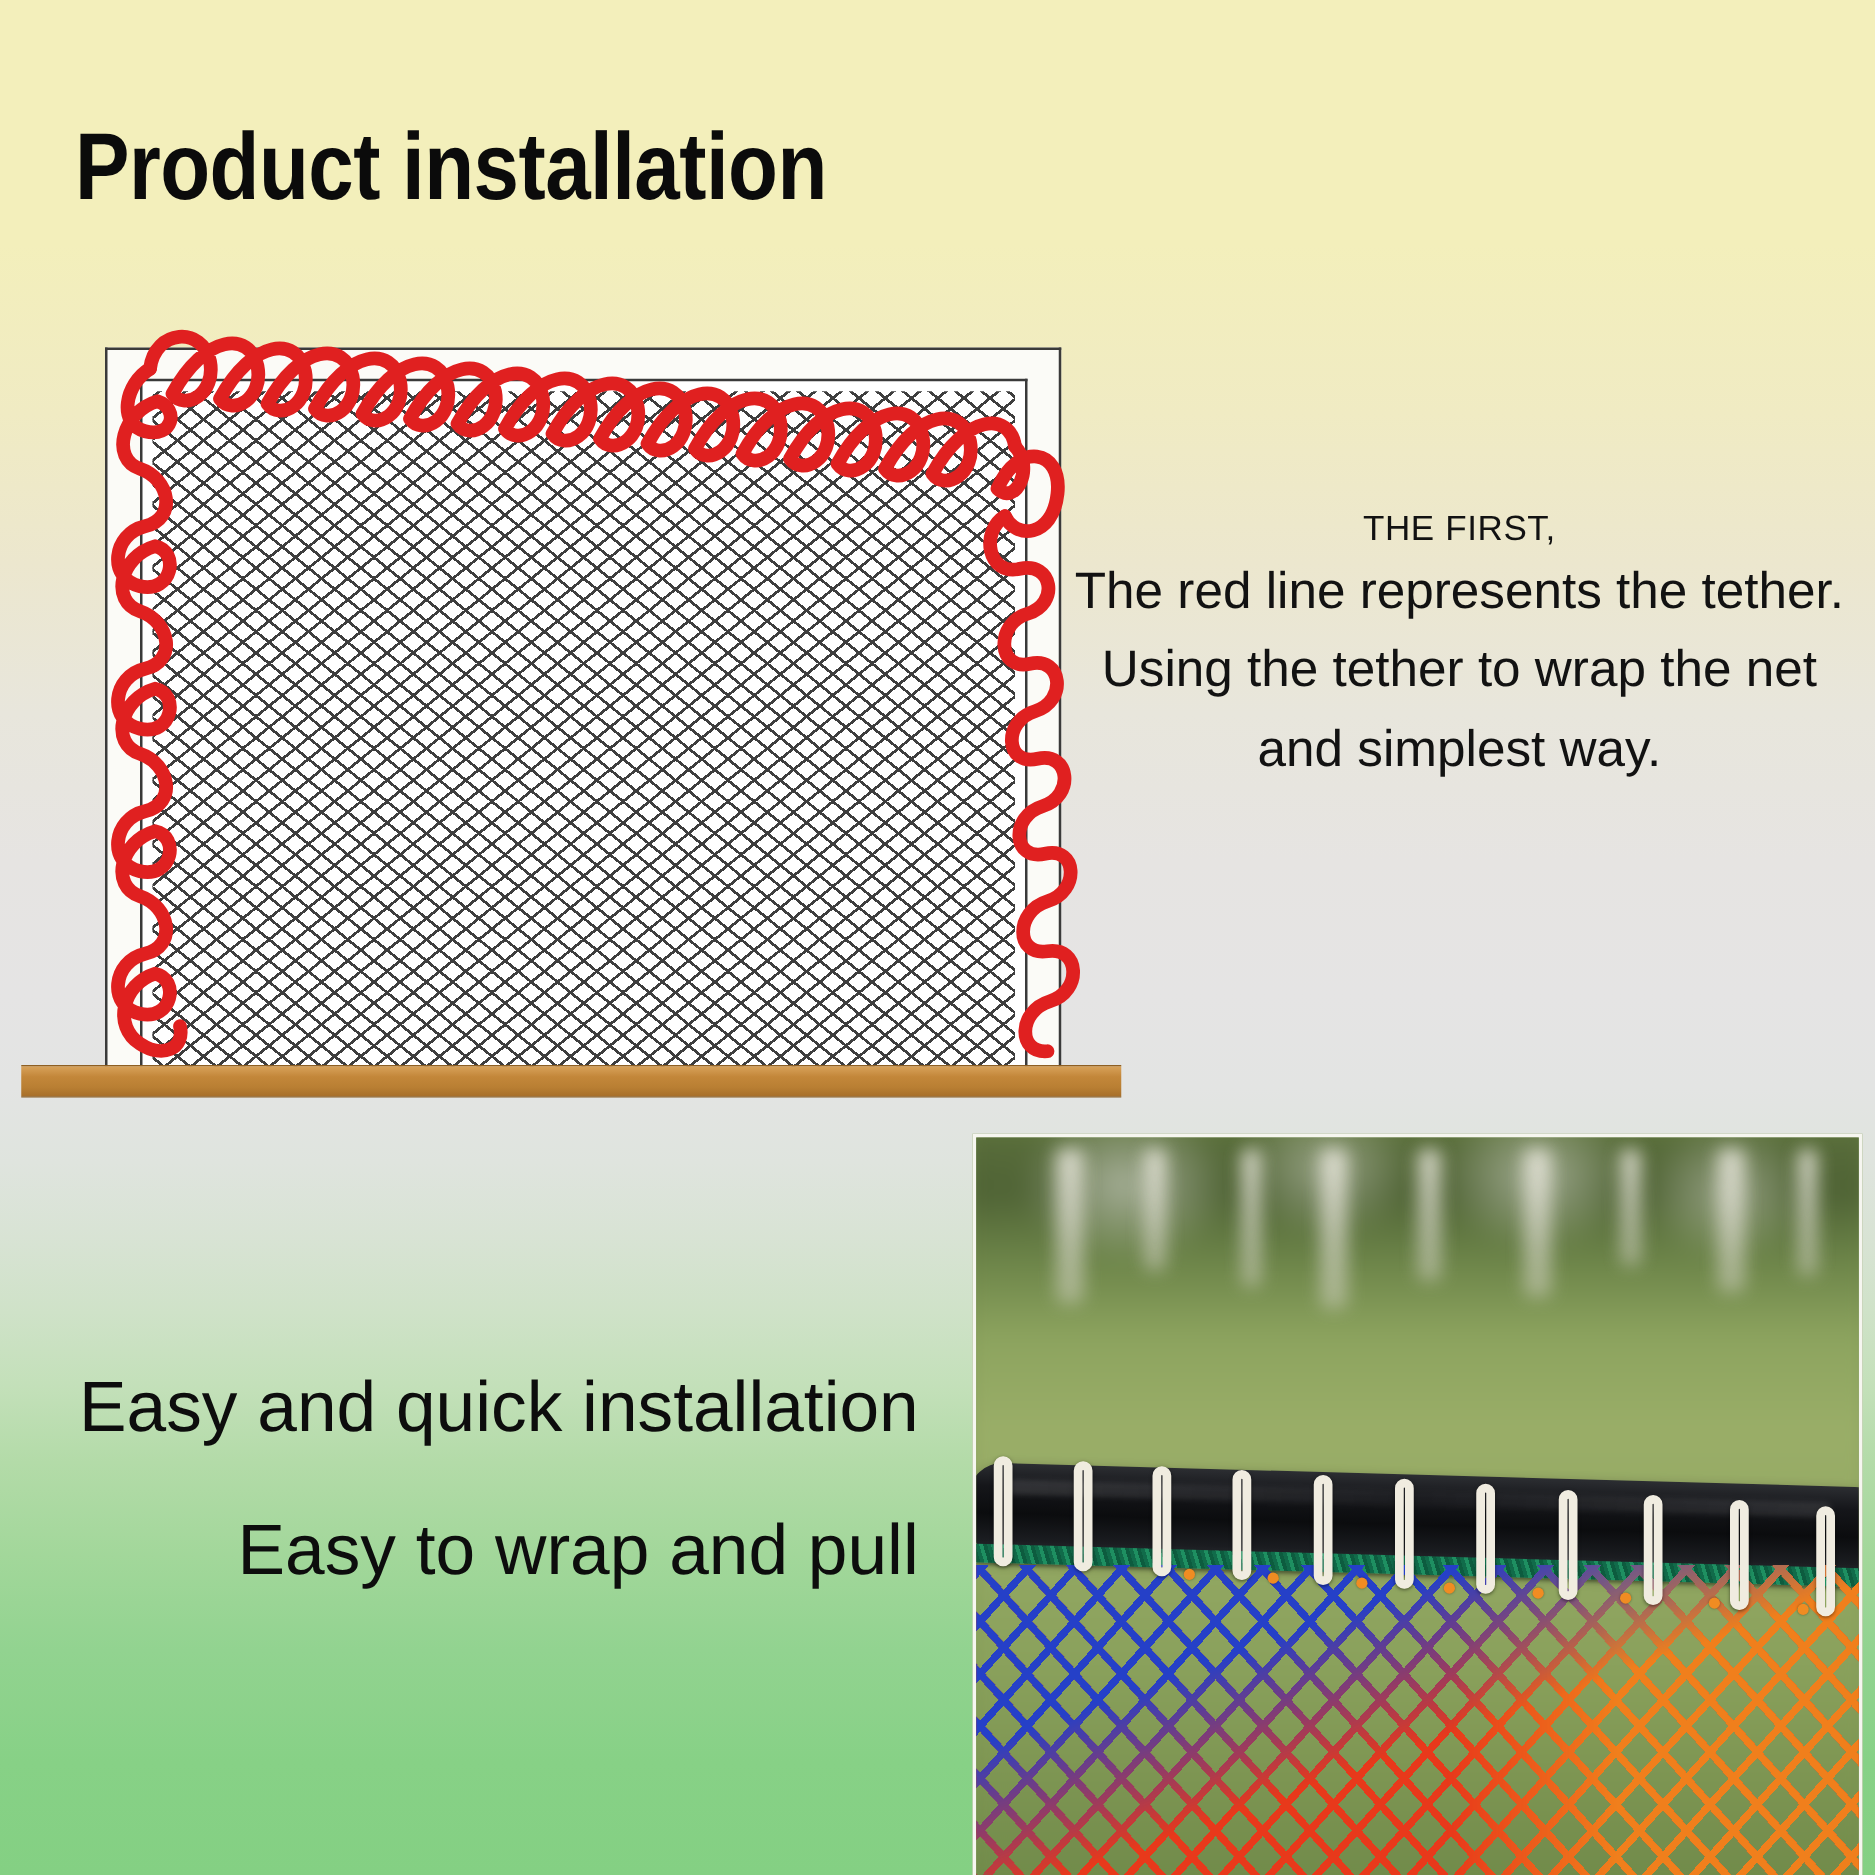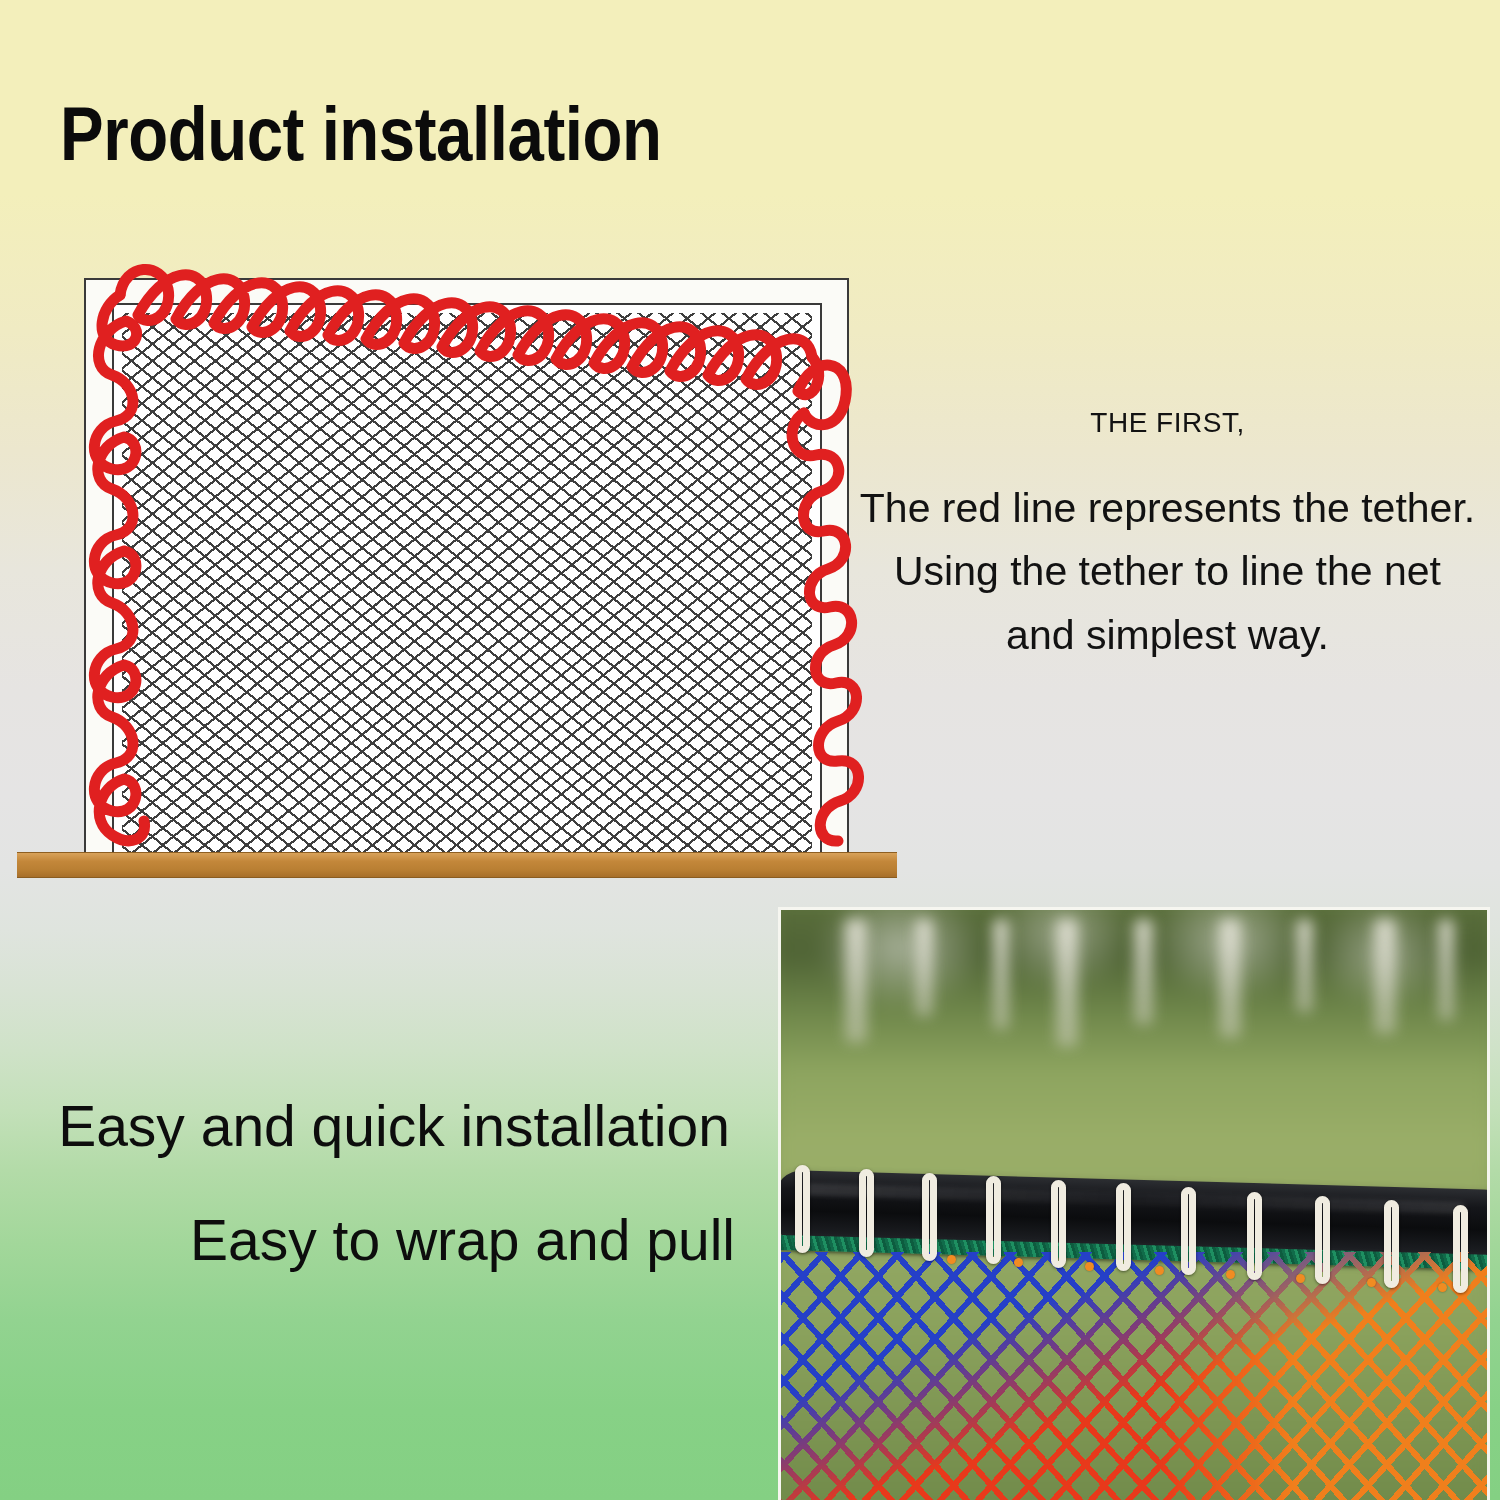--- a/index.html
+++ b/index.html
@@ -135,41 +135,40 @@
     color: #121212;
     font-family: "Liberation Sans Narrow", "Liberation Sans", sans-serif;
   }
   #right-text .heading-line {
     font-size: 28px;
     line-height: 1.28;
     letter-spacing: 0.5px;
     white-space: nowrap;
   }
   #right-text .body-block {
-    margin-top: 36px;
   }
   #right-text .body-line {
     font-size: 41px;
     line-height: 1.55;
     white-space: nowrap;
   }
 
   
   #bottom-text {
     position: absolute;
     left: 45px;
     top: 1098px;
     width: 690px;
     color: #0d0d0d;
     font-family: "Liberation Sans Narrow", "Liberation Sans", sans-serif;
   }
   #bottom-text .bl-line1 {
     font-size: 57px;
     line-height: 1.0;
-    text-align: center;
+    text-align: right;
     padding-left: 8px;
     white-space: nowrap;
   }
   #bottom-text .bl-line2 {
     font-size: 57px;
     line-height: 1.0;
     margin-top: 57px;
     text-align: right;
     white-space: nowrap;
   }
@@ -375,21 +374,21 @@
           C 86,532 78,566 100,580
           C 118,592 136,584 132,566 "></path>
       </g>
     </svg>
   </div>
 
   <div id="right-text">
     <div class="heading-line">THE FIRST,</div>
     <div class="body-block">
       <div class="body-line">The red line represents the tether.</div>
-      <div class="body-line">Using the tether to line the net</div>
+      <div class="body-line">Using the tether to wrap the net</div>
       <div class="body-line">and simplest way.</div>
     </div>
   </div>
 
   <div id="bottom-text">
     <div class="bl-line1">Easy and quick installation</div>
     <div class="bl-line2">Easy to wrap and pull</div>
   </div>
 
   <div id="photo">

